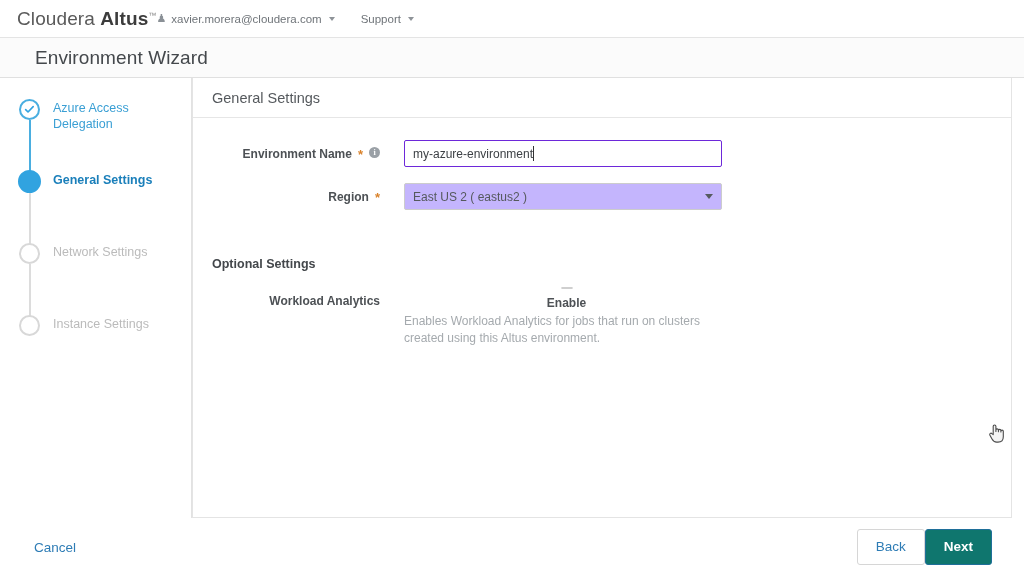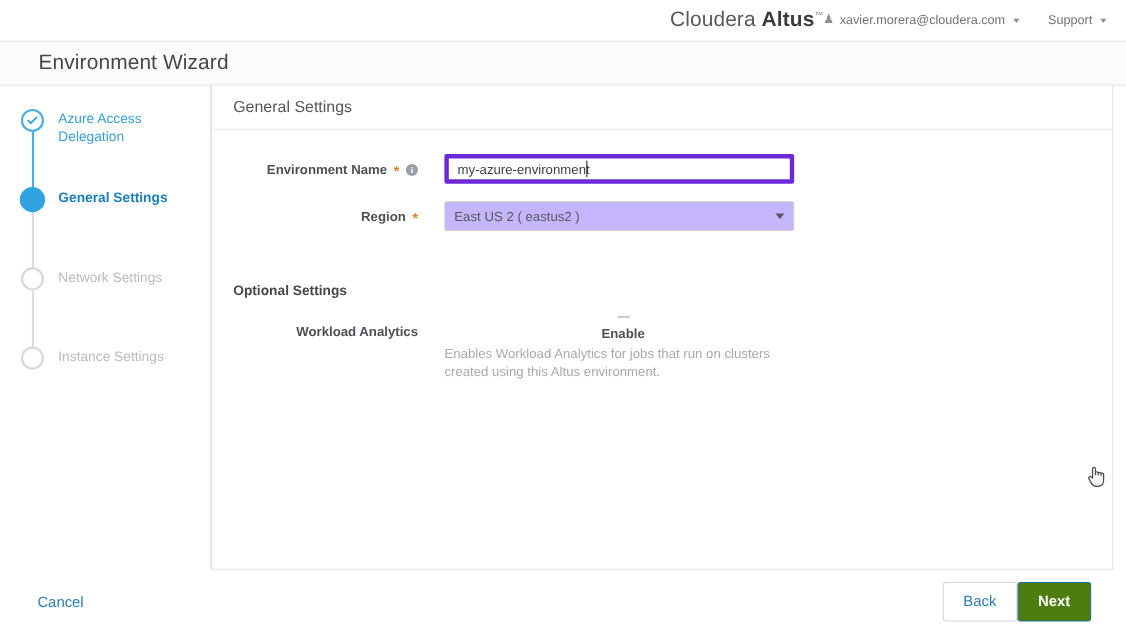--- a/index.html
+++ b/index.html
@@ -14,21 +14,21 @@
   }
 
   
   .topbar {
     position: relative;
     height: 38px;
     background: #ffffff;
     border-bottom: 1px solid #e4e4e4;
     display: flex;
     align-items: center;
-    justify-content: flex-end;
+    justify-content: flex-start;
     padding: 0 18px 0 17px;
   }
   .brand {
     font-size: 19px;
     color: #4a4a4a;
     letter-spacing: .1px;
     white-space: nowrap;
   }
   .brand .light { font-weight: 300; color: #5a5a5a; }
   .brand .bold  { font-weight: bold; color: #3c3c3c; }
@@ -210,21 +210,20 @@
     width: 187px;
     flex: 0 0 187px;
     text-align: right;
     font-size: 12px;
     font-weight: bold;
     color: #4d5155;
     padding-top: 7px;
     padding-right: 0;
     display: flex;
     justify-content: flex-end;
-    align-items: center;
     gap: 6px;
     white-space: nowrap;
   }
   .req-star {
     color: #d9822b;
     font-size: 13px;
     line-height: 1;
     position: relative;
     top: 1px;
   }
@@ -239,21 +238,21 @@
     text-align: center;
     font-family: "Liberation Serif", serif;
     display: inline-block;
     cursor: help;
   }
   .form-control { margin-left: 24px; }
 
   .text-input {
     width: 318px;
     height: 27px;
-    border: 4px solid #6d28d9;
+    border: 1px solid #6d28d9;
     border-radius: 2px;
     padding: 0 8px;
     font-size: 12px;
     color: #3d4145;
     font-family: "Liberation Sans", sans-serif;
     outline: none;
     background: #ffffff;
     position: relative;
   }
   .input-shell { position: relative; display: inline-block; }
@@ -358,21 +357,21 @@
     padding: 0 18px;
     height: 36px;
     line-height: 34px;
   }
   .btn-back {
     background: #ffffff;
     border: 1px solid #d6d6d6;
     color: #2e7cb5;
   }
   .btn-next {
-    background: #4d7c0f;
+    background: #0f766e;
     border: 1px solid #1f6f99;
     color: #ffffff;
     font-weight: bold;
     min-width: 62px;
   }
 </style>
 </head>
 <body>
 
 <div class="topbar">

